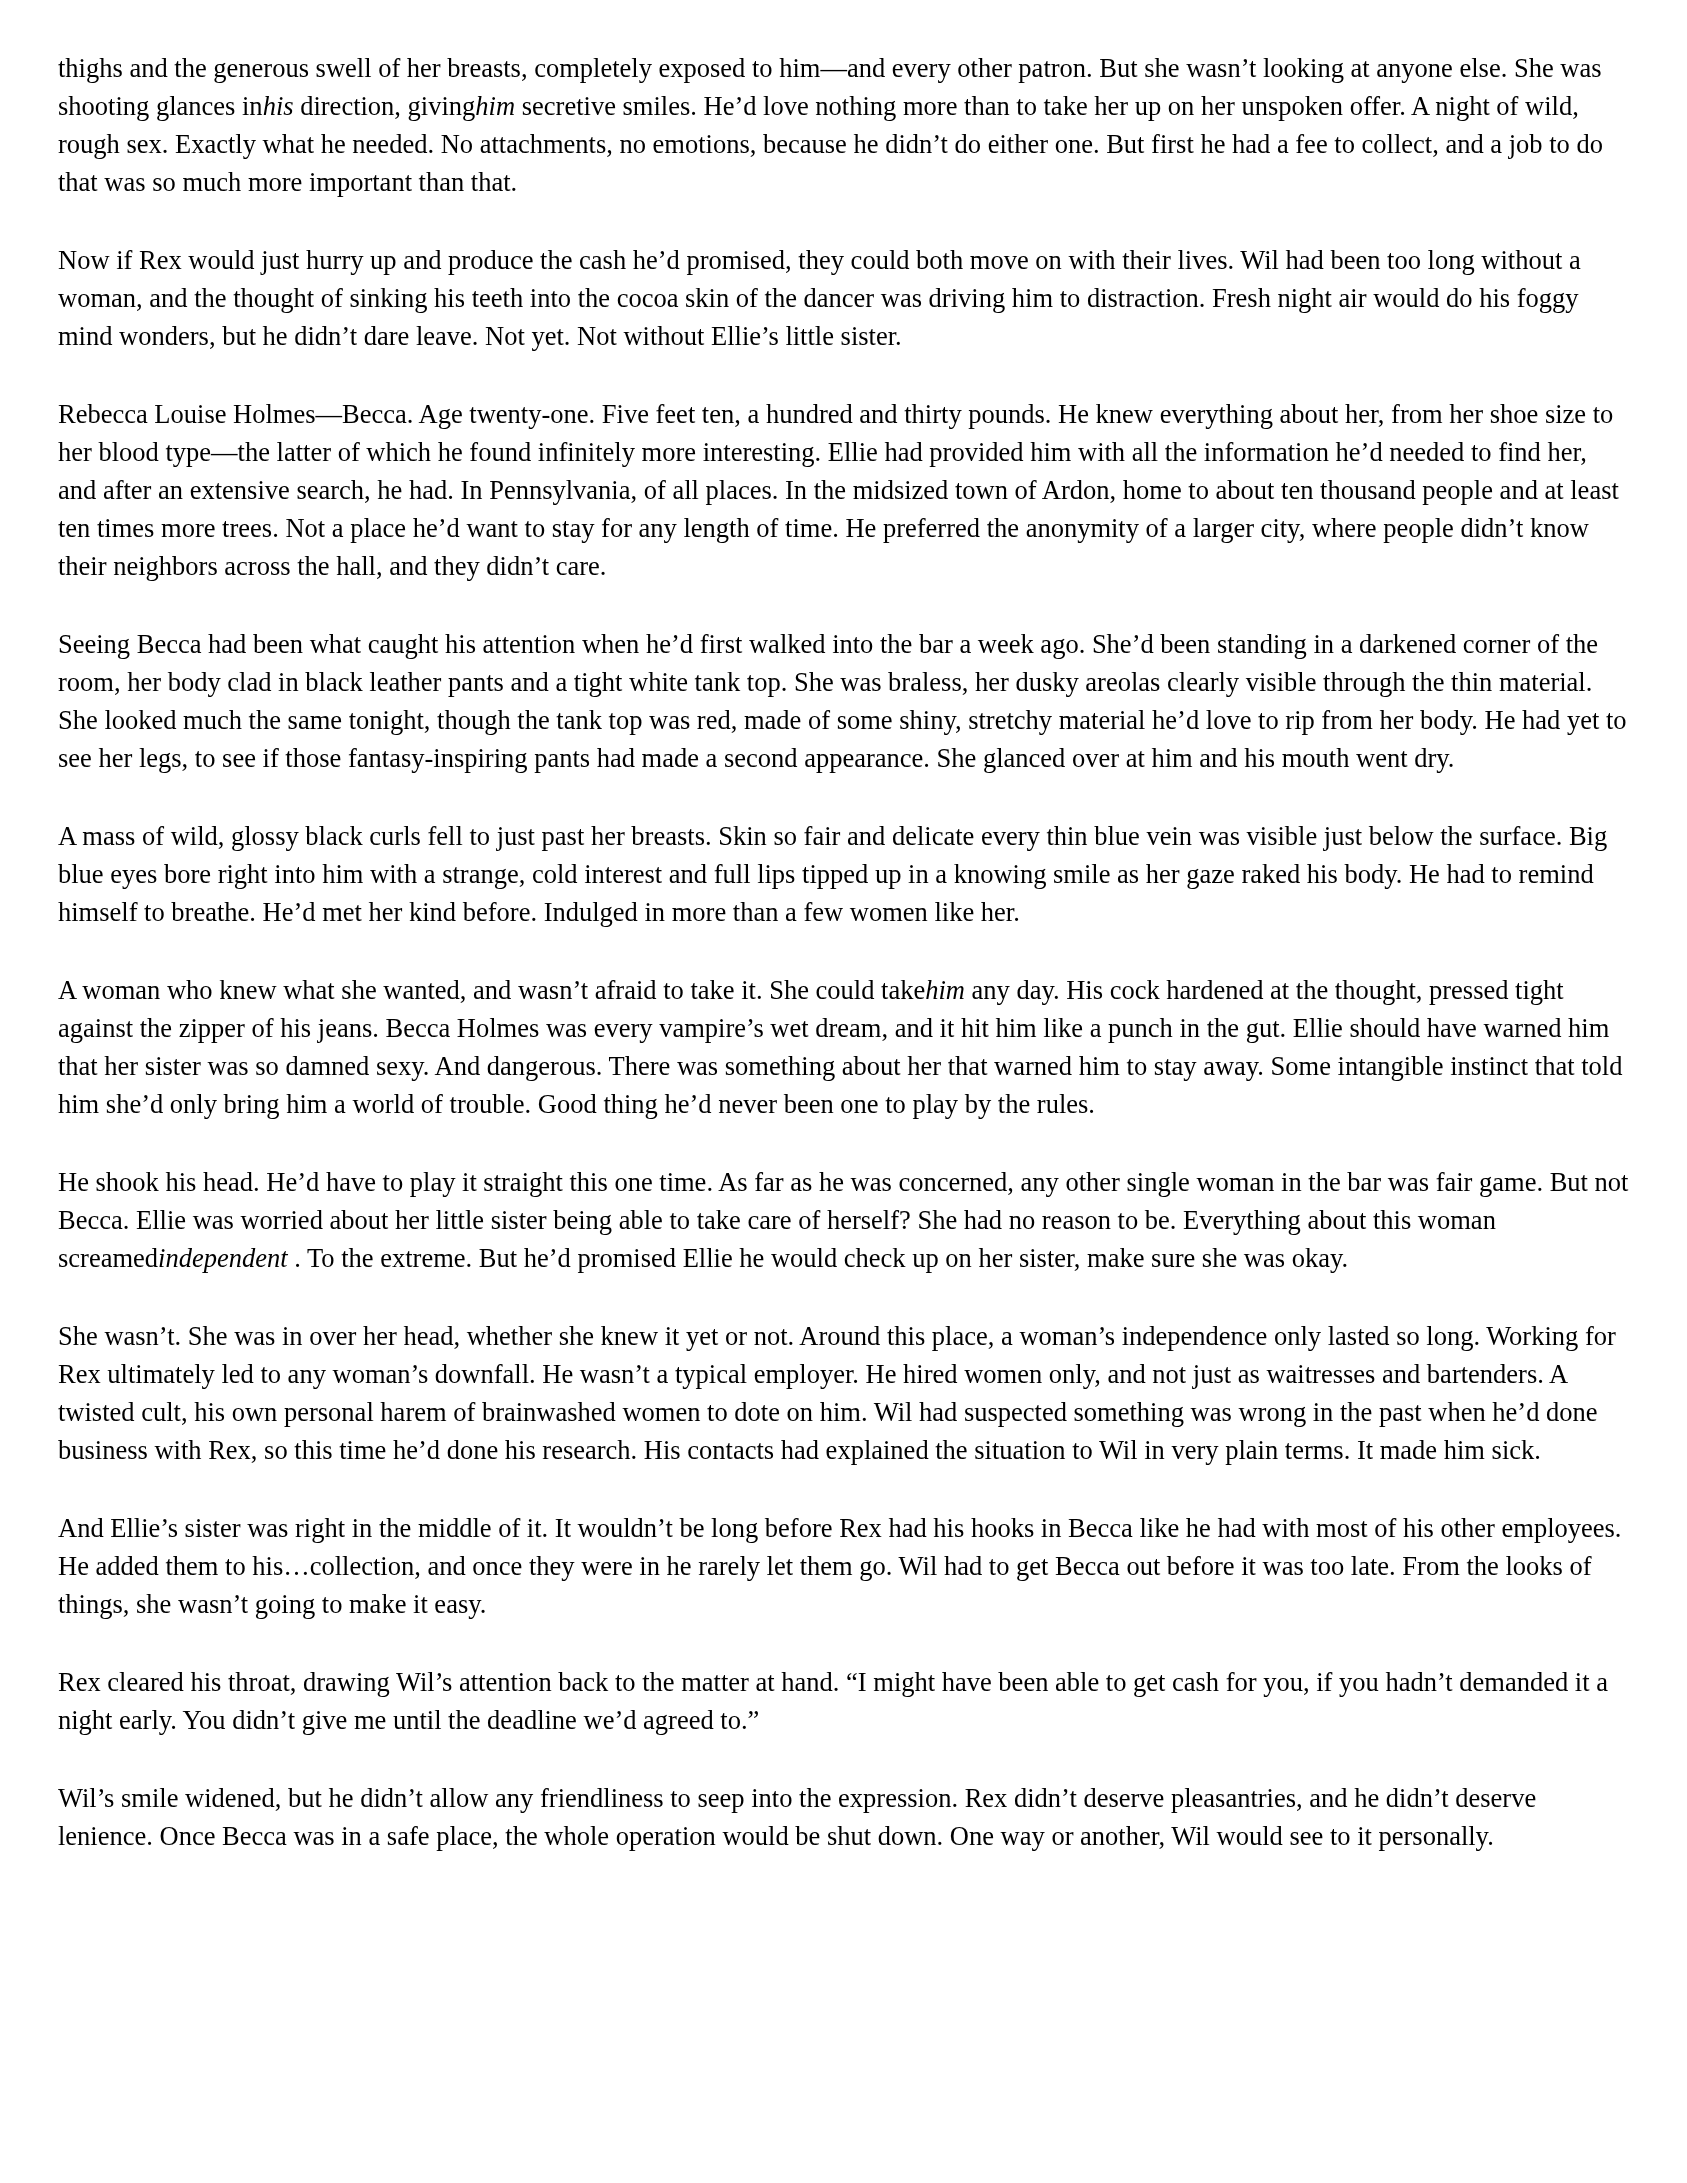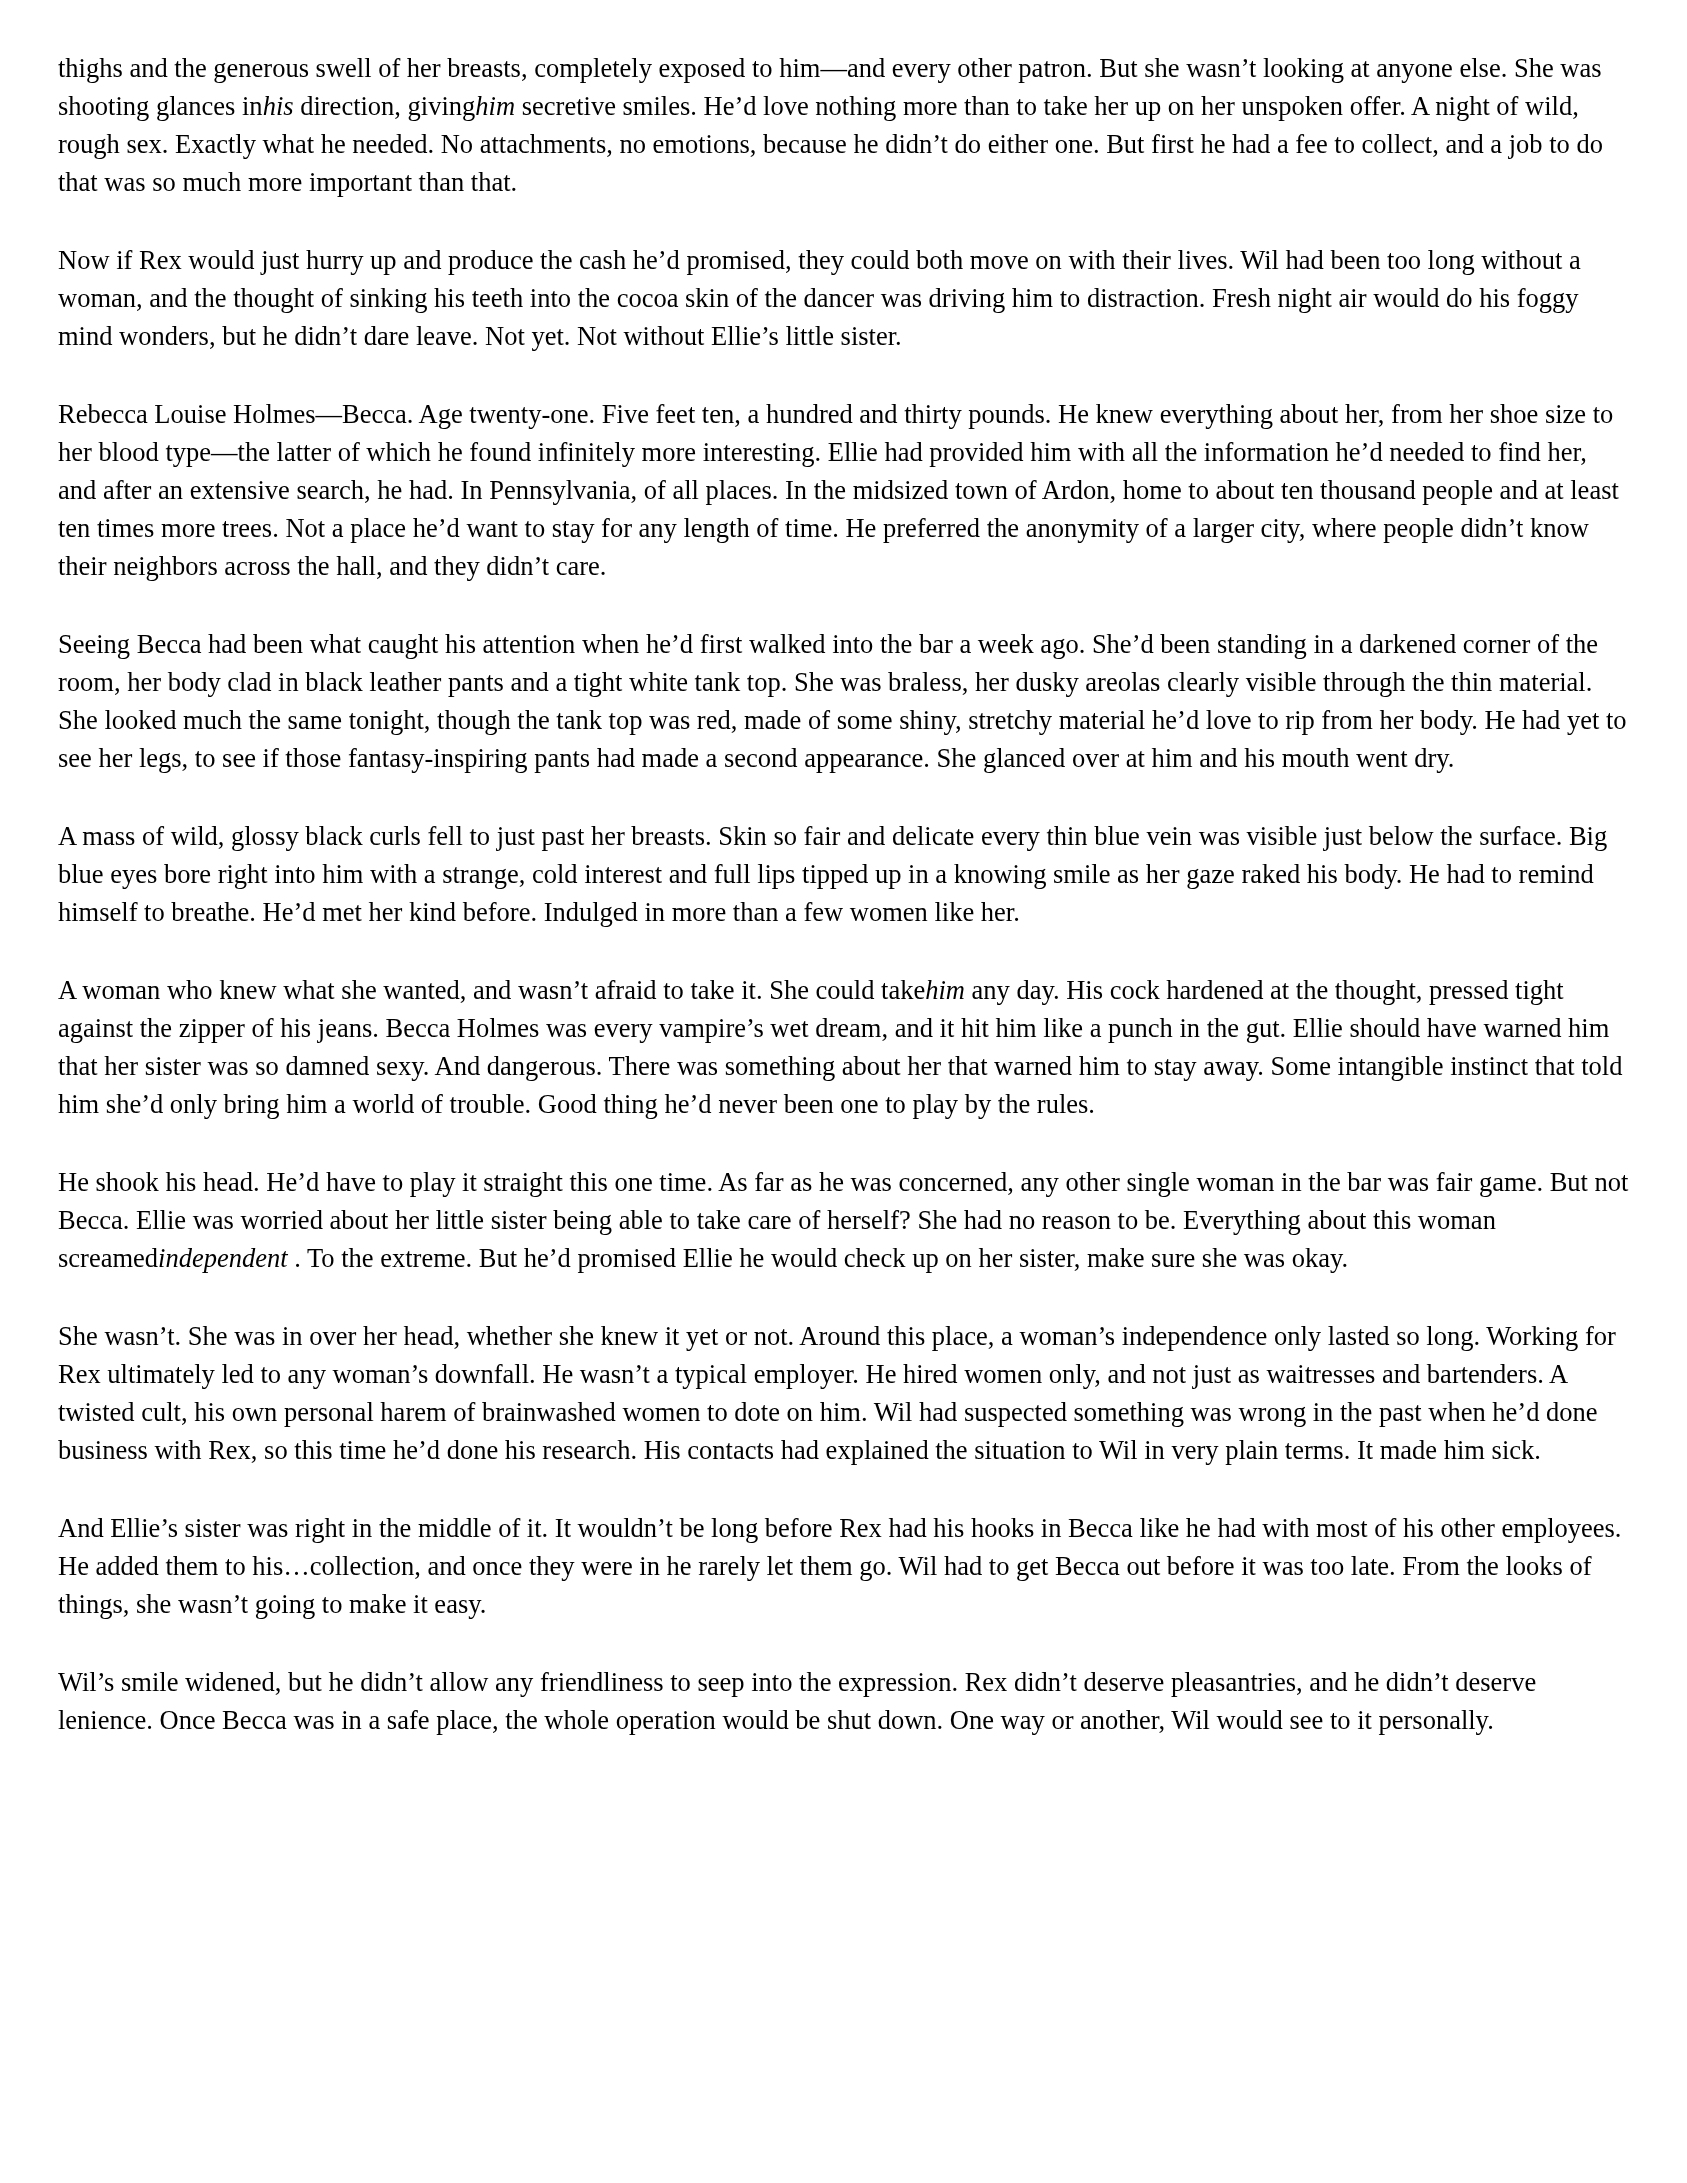--- a/index.html
+++ b/index.html
@@ -39,16 +39,17 @@
   <div id="content">
       <p class="para"><span class="">thighs and the generous swell of her breasts, completely exposed to him—and every other patron. But she wasn’t looking at anyone else. She was shooting glances in</span><span class="it">his</span><span class=""> direction, giving</span><span class="it">him</span><span class=""> secretive smiles. He’d love nothing more than to take her up on her unspoken offer. A night of wild, rough sex. Exactly what he needed. No attachments, no emotions, because he didn’t do either one. But first he had a fee to collect, and a job to do that was so much more important than that.</span></p>
       <p class="para"><span class="">Now if Rex would just hurry up and produce the cash he’d promised, they could both move on with their lives. Wil had been too long without a woman, and the thought of sinking his teeth into the cocoa skin of the dancer was driving him to distraction. Fresh night air would do his foggy mind wonders, but he didn’t dare leave. Not yet. Not without Ellie’s little sister.</span></p>
       <p class="para"><span class="">Rebecca Louise Holmes—Becca. Age twenty-one. Five feet ten, a hundred and thirty pounds. He knew everything about her, from her shoe size to her blood type—the latter of which he found infinitely more interesting. Ellie had provided him with all the information he’d needed to find her, and after an extensive search, he had. In Pennsylvania, of all places. In the midsized town of Ardon, home to about ten thousand people and at least ten times more trees. Not a place he’d want to stay for any length of time. He preferred the anonymity of a larger city, where people didn’t know their neighbors across the hall, and they didn’t care.</span></p>
       <p class="para"><span class="">Seeing Becca had been what caught his attention when he’d first walked into the bar a week ago. She’d been standing in a darkened corner of the room, her body clad in black leather pants and a tight white tank top. She was braless, her dusky areolas clearly visible through the thin material. She looked much the same tonight, though the tank top was red, made of some shiny, stretchy material he’d love to rip from her body. He had yet to see her legs, to see if those fantasy-inspiring pants had made a second appearance. She glanced over at him and his mouth went dry.</span></p>
       <p class="para"><span class="">A mass of wild, glossy black curls fell to just past her breasts. Skin so fair and delicate every thin blue vein was visible just below the surface. Big blue eyes bore right into him with a strange, cold interest and full lips tipped up in a knowing smile as her gaze raked his body. He had to remind himself to breathe. He’d met her kind before. Indulged in more than a few women like her.</span></p>
       <p class="para"><span class="">A woman who knew what she wanted, and wasn’t afraid to take it. She could take</span><span class="it">him</span><span class=""> any day. His cock hardened at the thought, pressed tight against the zipper of his jeans. Becca Holmes was every vampire’s wet dream, and it hit him like a punch in the gut. Ellie should have warned him that her sister was so damned sexy. And dangerous. There was something about her that warned him to stay away. Some intangible instinct that told him she’d only bring him a world of trouble. Good thing he’d never been one to play by the rules.</span></p>
       <p class="para"><span class="">He shook his head. He’d have to play it straight this one time. As far as he was concerned, any other single woman in the bar was fair game. But not Becca. Ellie was worried about her little sister being able to take care of herself? She had no reason to be. Everything about this woman screamed</span><span class="it">independent</span><span class=""> . To the extreme. But he’d promised Ellie he would check up on her sister, make sure she was okay.</span></p>
       <p class="para"><span class="">She wasn’t. She was in over her head, whether she knew it yet or not. Around this place, a woman’s independence only lasted so long. Working for Rex ultimately led to any woman’s downfall. He wasn’t a typical employer. He hired women only, and not just as waitresses and bartenders. A twisted cult, his own personal harem of brainwashed women to dote on him. Wil had suspected something was wrong in the past when he’d done business with Rex, so this time he’d done his research. His contacts had explained the situation to Wil in very plain terms. It made him sick.</span></p>
       <p class="para"><span class="">And Ellie’s sister was right in the middle of it. It wouldn’t be long before Rex had his hooks in Becca like he had with most of his other employees. He added them to his…collection, and once they were in he rarely let them go. Wil had to get Becca out before it was too late. From the looks of things, she wasn’t going to make it easy.</span></p>
+      <p class="para"><span class="">Rex cleared his throat, drawing Wil’s attention back to the matter at hand. “I might have been able to get cash for you, if you hadn’t demanded it a night early. You didn’t give me until the deadline we’d agreed to.”</span></p>
       <p class="para"><span class="">Wil’s smile widened, but he didn’t allow any friendliness to seep into the expression. Rex didn’t deserve pleasantries, and he didn’t deserve lenience. Once Becca was in a safe place, the whole operation would be shut down. One way or another, Wil would see to it personally.</span></p>
     </div>
 </div>
 
 
 </body></html>

